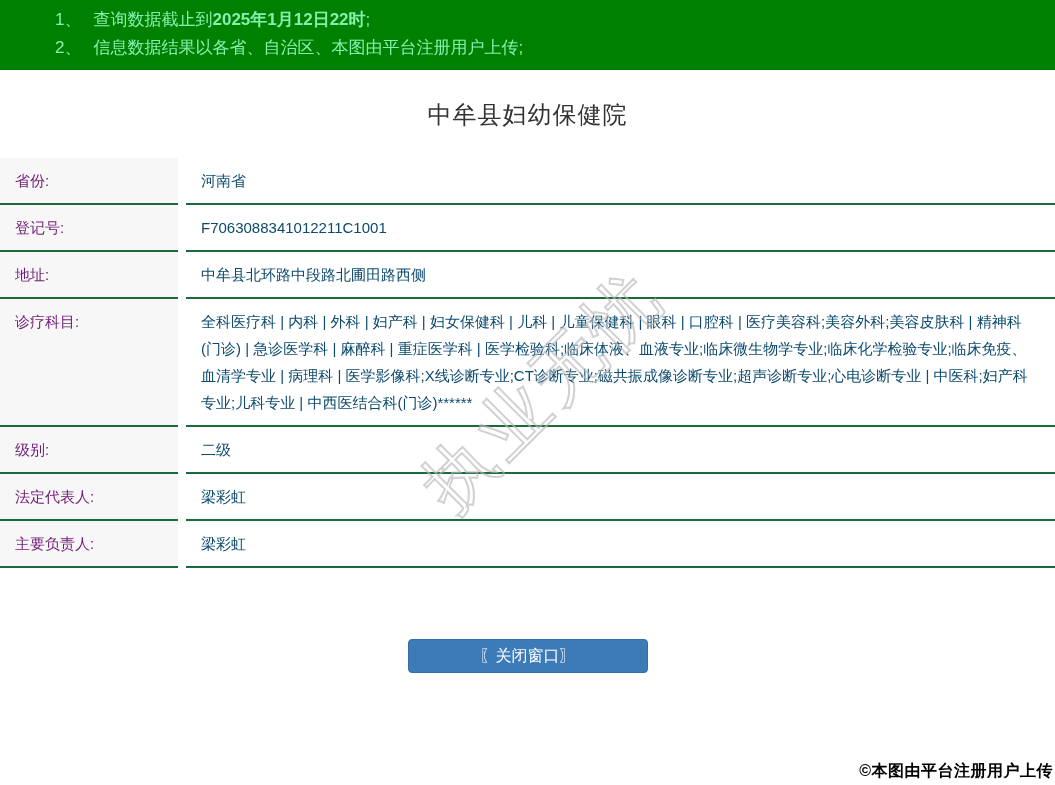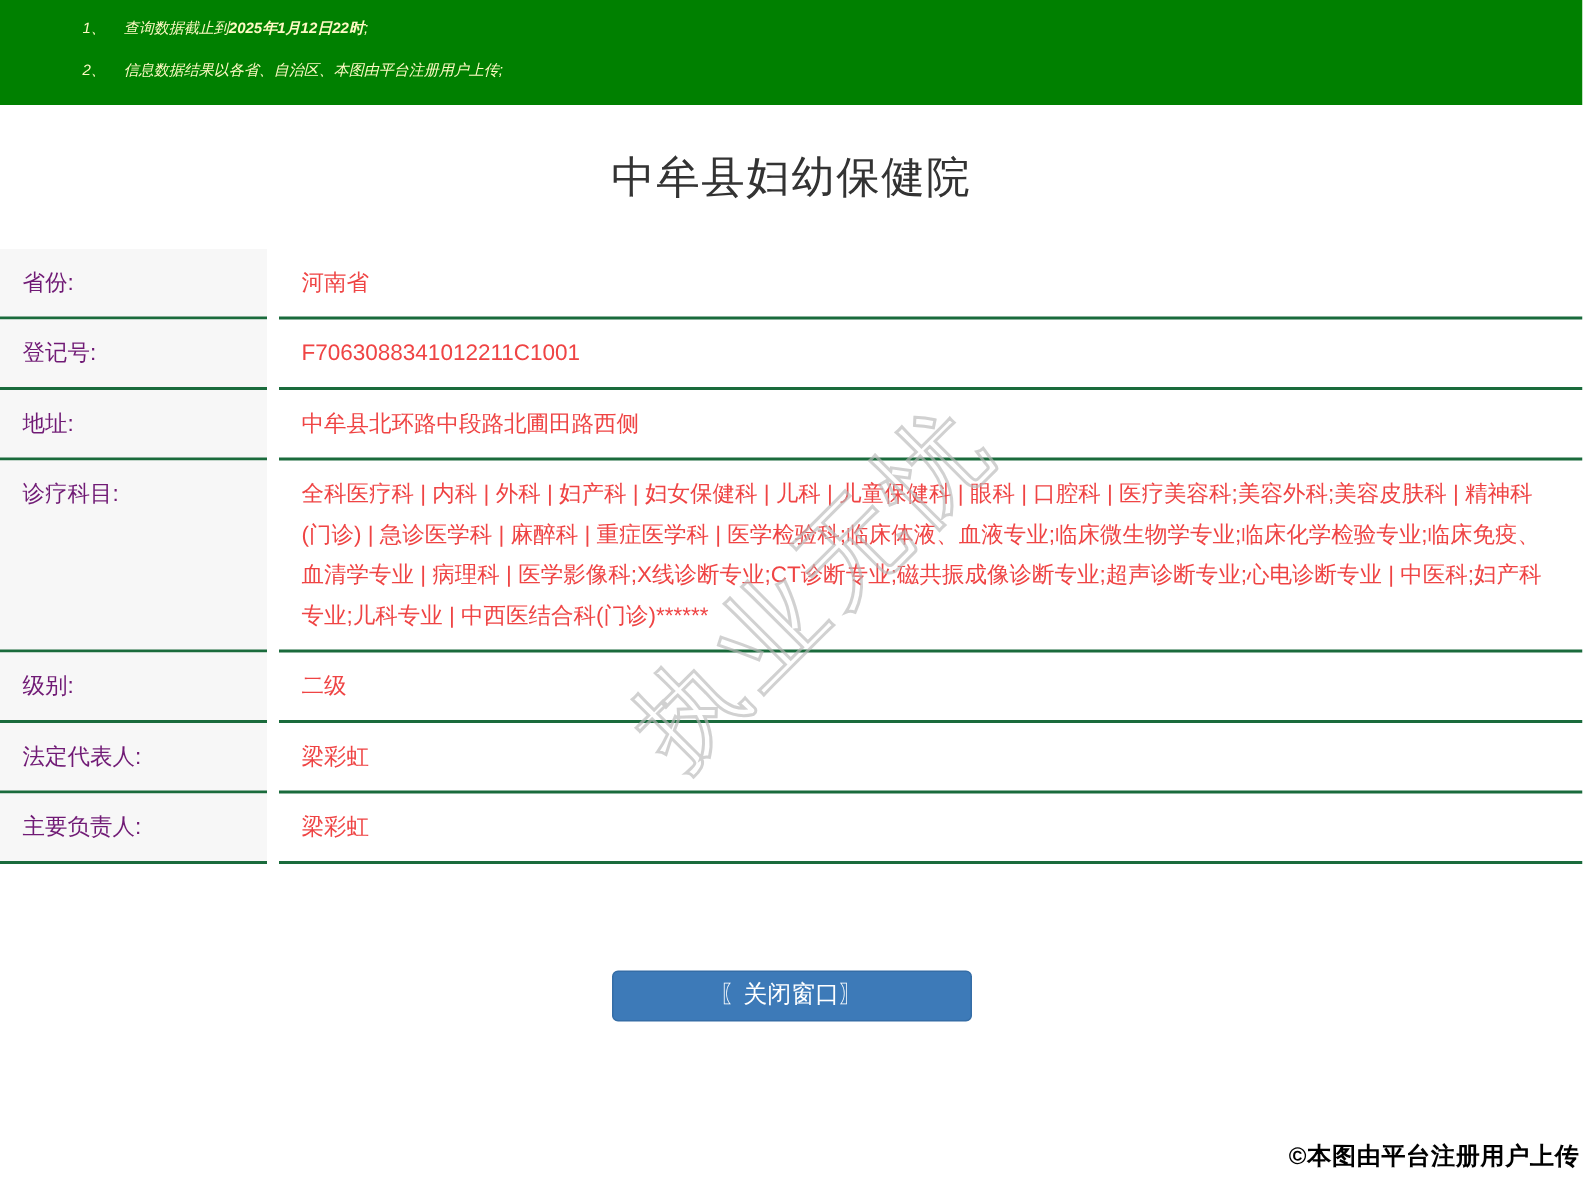--- a/index.html
+++ b/index.html
@@ -11,33 +11,32 @@
     overflow: hidden;
     color: #333;
   }
   
   .banner {
     background: #008000;
     padding: 6px 0 8px 0;
     width: 100%;
   }
   .banner-line {
-    color: #fef9c3;
-    font-size: 10px;
+    color: #86efac;
+    font-size: 17px;
     line-height: 28px;
     padding-left: 55px;
     white-space: nowrap;
-    font-style: italic;
   }
   .banner-line .num { padding-right: 12px; }
   .banner-line b { font-weight: bold; }
   
   .page-title {
     text-align: center;
-    font-size: 29px;
+    font-size: 24px;
     font-weight: 400;
     color: #333;
     margin: 29px 0 27px 0;
     letter-spacing: 1px;
   }
   
   table.info {
     width: calc(100% + 16px);
     margin-left: -8px;
     border-collapse: separate;
@@ -50,21 +49,21 @@
     font-size: 15px;
     line-height: 27px;
     vertical-align: top;
     word-break: break-all;
   }
   td.cell-label {
     background: #f7f7f7;
     width: 178px;
     color: #701a75;
   }
-  td.cell-value { color: #ef4444; }
+  td.cell-value { color: #0c4a6e; }
   
   .btn-row { text-align: center; margin-top: 71px; }
   .close-btn {
     display: inline-block;
     width: 240px;
     height: 34px;
     background: #3d7ab8;
     border: 1px solid #356da6;
     border-radius: 4px;
     color: #ffffff;

